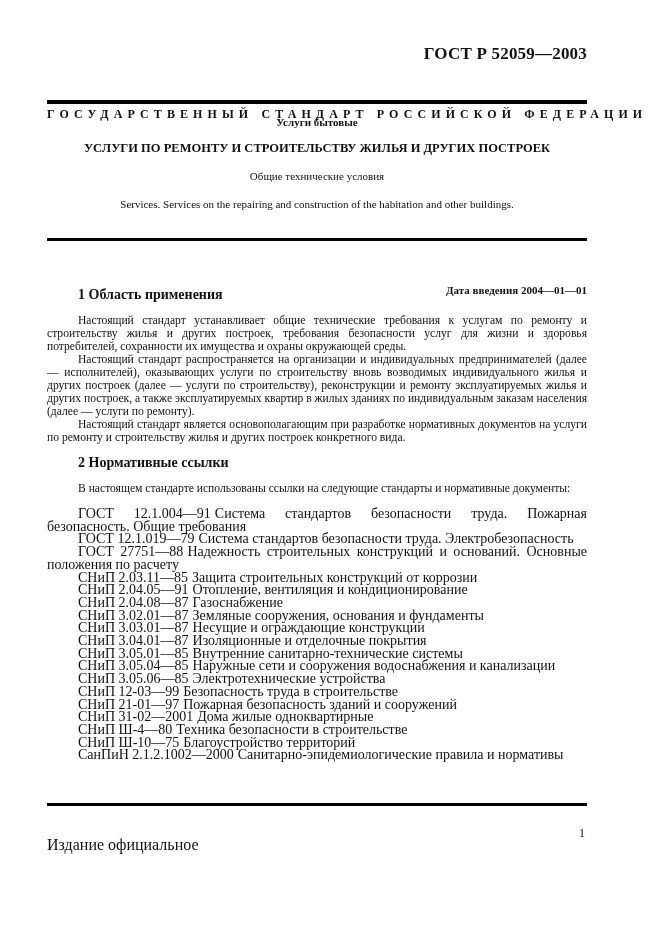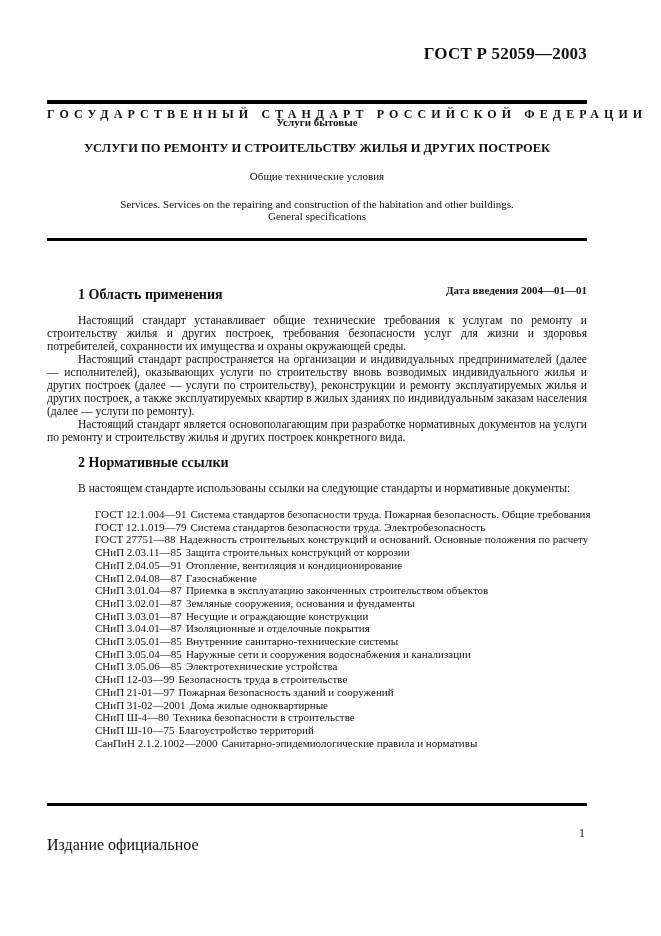--- a/index.html
+++ b/index.html
@@ -14,40 +14,39 @@
   .rule-foot { left: 47px; width: 540px; top: 803px; height: 2.5px; background: #000; }
   .center { left: 47px; width: 540px; text-align: center; }
   .services-label { top: 116px; font-size: 11px; font-weight: bold; }
   .main-title { top: 141px; font-size: 12.5px; font-weight: bold; }
   .subtitle { top: 170px; font-size: 11px; font-weight: normal; }
   .english { top: 198px; font-size: 11px; line-height: 12px; }
   .intro-date { right: 74px; top: 250px; font-size: 11px; font-weight: bold; margin-top: 34px; }
   .section-head { left: 78px; font-size: 14px; font-weight: bold; }
   .para { left: 47px; width: 540px; font-size: 11.6px; line-height: 13px; text-align: justify; }
   .para p { margin: 0; text-indent: 31px; }
-  .ref-list { left: 64px; width: 540px; font-size: 11px; line-height: 12.7px; }
+  .ref-list { left: 47px; width: 540px; font-size: 14px; line-height: 12.7px; }
   .ref-list .ref { padding-left: 31px; white-space: nowrap; }
   .ref-list .ref.wrap { white-space: normal; text-indent: 31px; padding-left: 0; text-align: justify; }
   .ref .code { margin-right: 4px; }
   .official { left: 47px; top: 836px; font-size: 16px; font-weight: normal; }
   .page-num { right: 76px; top: 826px; font-size: 12px; }
 </style>
 </head>
 <body>
 
 <div class="abs doc-number">ГОСТ Р 52059—2003</div>
 <div class="abs state-standard">ГОСУДАРСТВЕННЫЙ СТАНДАРТ РОССИЙСКОЙ ФЕДЕРАЦИИ</div>
 <div class="abs rule-thick"></div>
 
 <div class="abs center services-label">Услуги бытовые</div>
 <div class="abs center main-title">УСЛУГИ ПО РЕМОНТУ И СТРОИТЕЛЬСТВУ ЖИЛЬЯ И ДРУГИХ ПОСТРОЕК</div>
 <div class="abs center subtitle">Общие технические условия</div>
 <div class="abs center english">
   <div>Services. Services on the repairing and construction of the habitation and other buildings.</div>
-  <div>General specifications</div>
 </div>
 <div class="abs rule-mid"></div>
 
 <div class="abs intro-date">Дата введения 2004—01—01</div>
 
 <div class="abs section-head" style="top:287px;">1  Область применения</div>
 <div class="abs para" style="top:314px;">
   <p>Настоящий стандарт устанавливает общие технические требования к услугам по ремонту и строительству жилья и других построек, требования безопасности услуг для жизни и здоровья потребителей, сохранности их имущества и охраны окружающей среды.</p>
   <p>Настоящий стандарт распространяется на организации и индивидуальных предпринимателей (далее — исполнителей), оказывающих услуги по строительству вновь возводимых индивидуального жилья и других построек (далее — услуги по строительству), реконструкции и ремонту эксплуатируемых жилья и других построек, а также эксплуатируемых квартир в жилых зданиях по индивидуальным заказам населения (далее — услуги по ремонту).</p>
   <p>Настоящий стандарт является основополагающим при разработке нормативных документов на услуги по ремонту и строительству жилья и других построек конкретного вида.</p>
@@ -58,21 +57,20 @@
   <p>В настоящем стандарте использованы ссылки на следующие стандарты и нормативные документы:</p>
 </div>
 
 <div class="abs ref-list" style="top:508px;">
   <div class="ref wrap"><span class="code">ГОСТ  12.1.004—91</span><span>Система стандартов безопасности труда. Пожарная безопасность. Общие требования</span></div>
   <div class="ref"><span class="code">ГОСТ  12.1.019—79</span><span>Система стандартов безопасности труда. Электробезопасность</span></div>
   <div class="ref wrap"><span class="code">ГОСТ  27751—88</span><span>Надежность строительных конструкций и оснований. Основные положения по расчету</span></div>
   <div class="ref"><span class="code">СНиП  2.03.11—85</span><span>Защита строительных конструкций от коррозии</span></div>
   <div class="ref"><span class="code">СНиП  2.04.05—91</span><span>Отопление, вентиляция и кондиционирование</span></div>
   <div class="ref"><span class="code">СНиП  2.04.08—87</span><span>Газоснабжение</span></div>
-  <div class="ref"><span class="code">СНиП  3.01.04—87</span><span>Приемка в эксплуатацию законченных строительством объектов</span></div>
   <div class="ref"><span class="code">СНиП  3.02.01—87</span><span>Земляные сооружения, основания и фундаменты</span></div>
   <div class="ref"><span class="code">СНиП  3.03.01—87</span><span>Несущие и ограждающие конструкции</span></div>
   <div class="ref"><span class="code">СНиП  3.04.01—87</span><span>Изоляционные и отделочные покрытия</span></div>
   <div class="ref"><span class="code">СНиП  3.05.01—85</span><span>Внутренние санитарно-технические системы</span></div>
   <div class="ref"><span class="code">СНиП  3.05.04—85</span><span>Наружные сети и сооружения водоснабжения и канализации</span></div>
   <div class="ref"><span class="code">СНиП  3.05.06—85</span><span>Электротехнические устройства</span></div>
   <div class="ref"><span class="code">СНиП  12-03—99</span><span>Безопасность труда в строительстве</span></div>
   <div class="ref"><span class="code">СНиП  21-01—97</span><span>Пожарная безопасность зданий и сооружений</span></div>
   <div class="ref"><span class="code">СНиП  31-02—2001</span><span>Дома жилые одноквартирные</span></div>
   <div class="ref"><span class="code">СНиП  Ш-4—80</span><span>Техника безопасности в строительстве</span></div>

